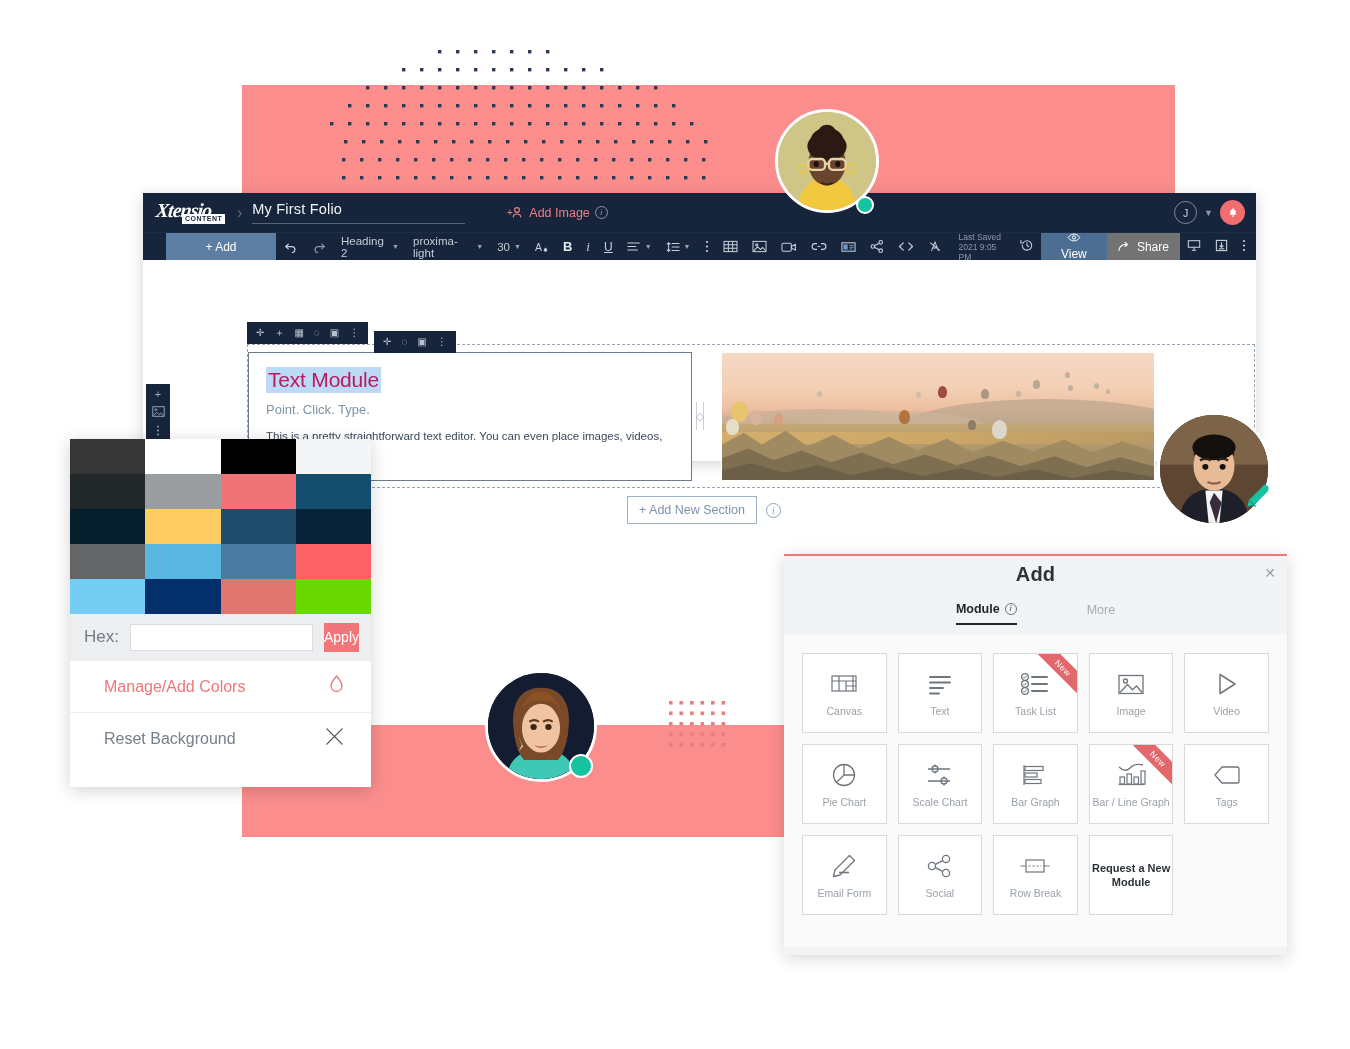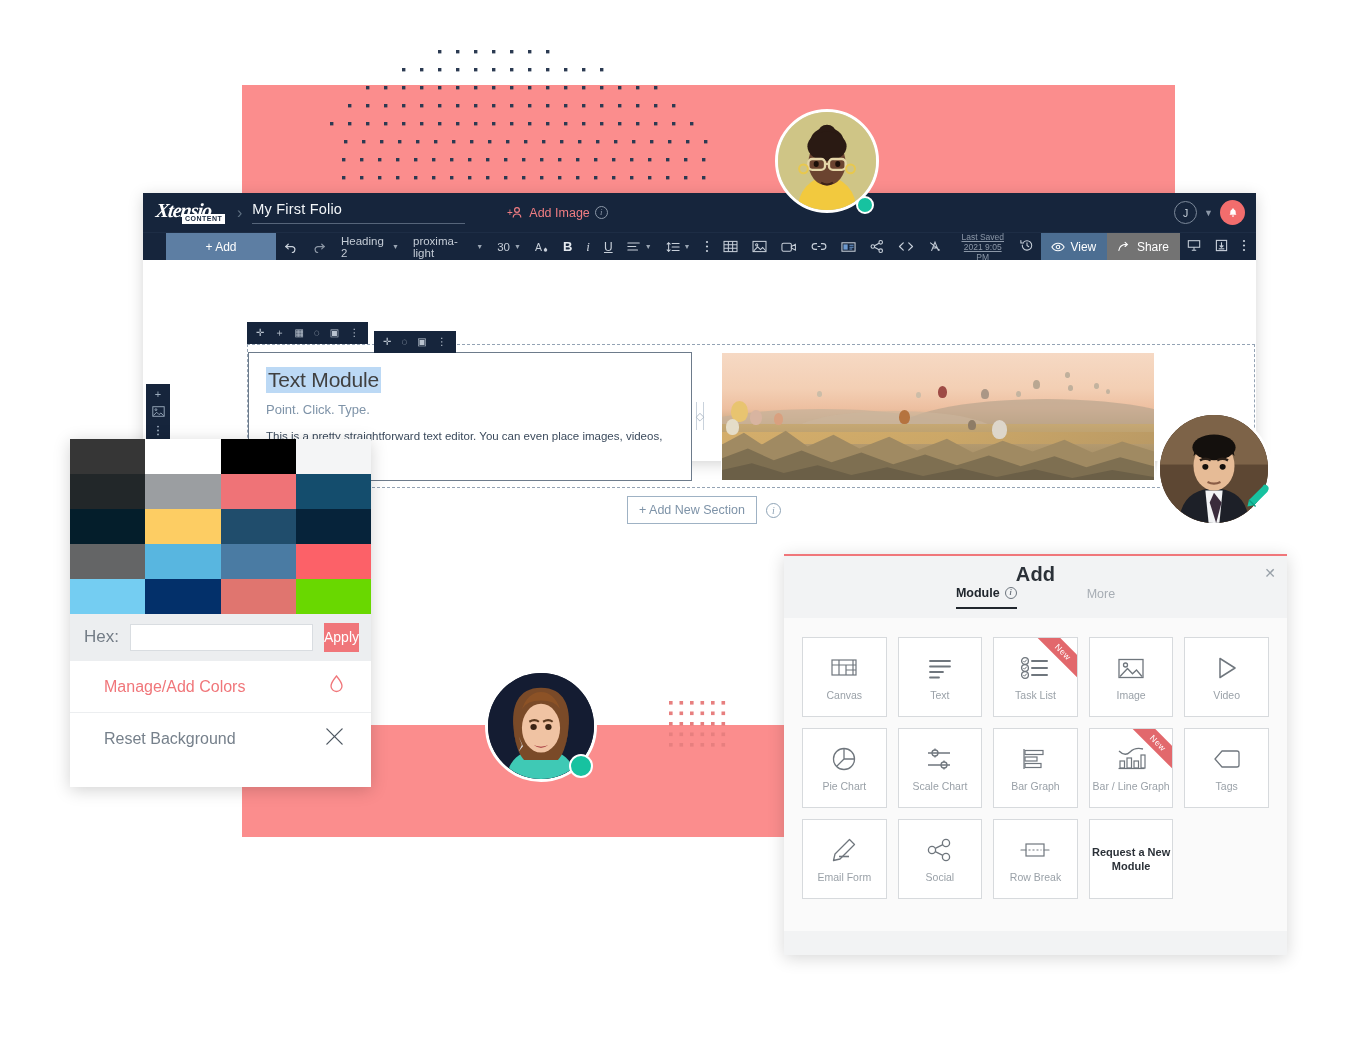--- a/index.html
+++ b/index.html
@@ -83,26 +83,26 @@
     font-size:12px; display:flex; align-items:center; justify-content:center; gap:4px;
     flex:0 0 auto;
     margin-left:23px;
   }
   .tb-item {
     color:#c4ccd6; font-size:11.5px; padding:0 7px; display:flex;
     align-items:center; gap:4px; height:28px;
   }
   .caret { font-size:7px; color:#9aa5b3; }
   #last-saved {
-    color:#8c98a8; font-size:8.5px; line-height:10px; text-align:center;
-    padding:0 6px 0 10px; margin-left:auto;text-decoration:underline;
+    color:#8c98a8; font-size:8.5px; line-height:10px; text-align:left;
+    padding:0 6px 0 10px; margin-left:auto;
   }
   #btn-view {
     background:#4c6e92; color:#fff; font-size:12px; height:28px; width:72px;
-    display:flex; align-items:center; justify-content:center; gap:5px;
+    display:flex; align-items:center; justify-content:center; gap:5px;flex-direction:column;
   }
   #btn-share {
     background:#737373; color:#fff; font-size:12px; height:28px; width:80px;
     display:flex; align-items:center; justify-content:center; gap:5px;
   }
   .tb-right-icon { color:#c8d0da; font-size:13px; padding:0 7px; }
 
   
   #editor-body { position:relative; height:201px; background:#fff; }
 
@@ -131,21 +131,21 @@
     border:1px dashed #94a3b4;
   }
 
   
   #text-module {
     position:absolute; left:105px; top:92px; width:444px; height:129px;
     background:#fff; border:1px solid #6d7b8b;
     padding:14px 17px 0 17px;
   }
   #tm-title {
-    font-size:21px; color:#404040; font-weight:400; letter-spacing:-.2px;
+    font-size:21px; color:#be185d; font-weight:400; letter-spacing:-.2px;
     background:#bcd9f5; display:inline-block; line-height:26px; padding:0 2px;
   }
   #tm-sub { font-size:13px; color:#7e93a8; margin-top:9px; }
   #tm-body { font-size:11.5px; color:#3b4a5c; line-height:17px; margin-top:11px; }
 
   #col-handle {
     position:absolute; left:553px; top:142px; width:8px; height:28px;
     color:#a8b4c2; font-size:11px; display:flex; align-items:center; justify-content:center;
     border-left:1px solid #c9d2dc; border-right:1px solid #c9d2dc;
   }
@@ -219,21 +219,21 @@
     border-top:2px solid #f0767a;
   }
   #modal-close {
     position:absolute; right:11px; top:9px; color:#98a0a8; font-size:14px;
   }
   #modal-title {
     text-align:center; font-size:20px; font-weight:700; color:#2b3138;
     padding-top:7px; letter-spacing:.2px;
   }
   #modal-tabs {
-    display:flex; justify-content:center; gap:70px; 
+    display:flex; justify-content:center; gap:70px; margin-top:16px;
   }
   .modal-tab {
     font-size:12.5px; color:#a7adb4; padding-bottom:7px; display:flex; align-items:center; gap:5px;
   }
   .modal-tab.active { color:#20262d; font-weight:700; border-bottom:2px solid #20262d; }
   .info-circ-sm {
     width:12px; height:12px; border:1px solid #6d757e; border-radius:50%;
     color:#6d757e; font-size:8px; line-height:10px; text-align:center;
     font-family:"Liberation Serif", serif; font-style:italic;
   }

